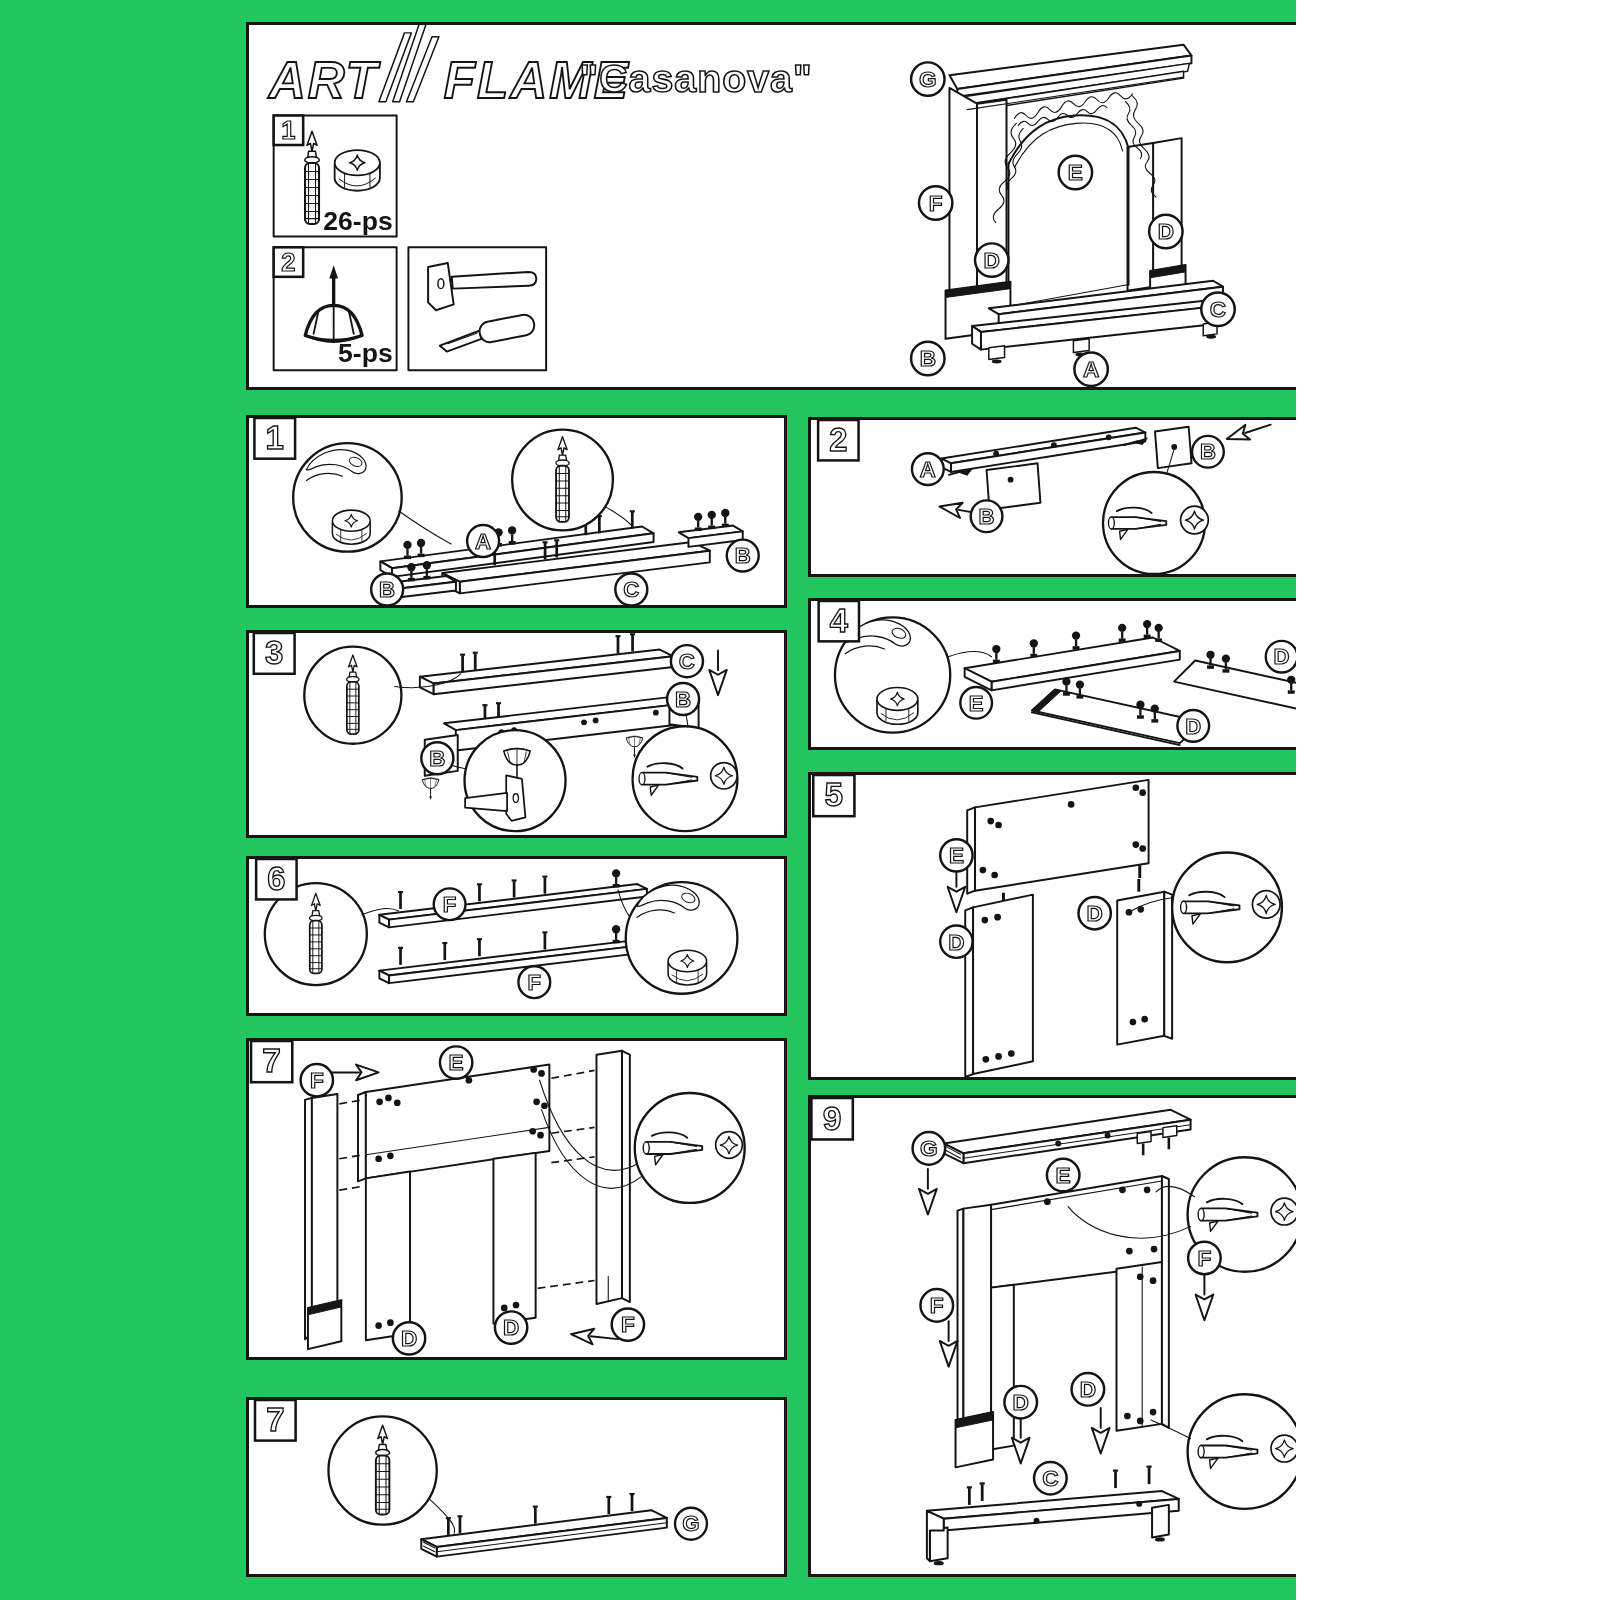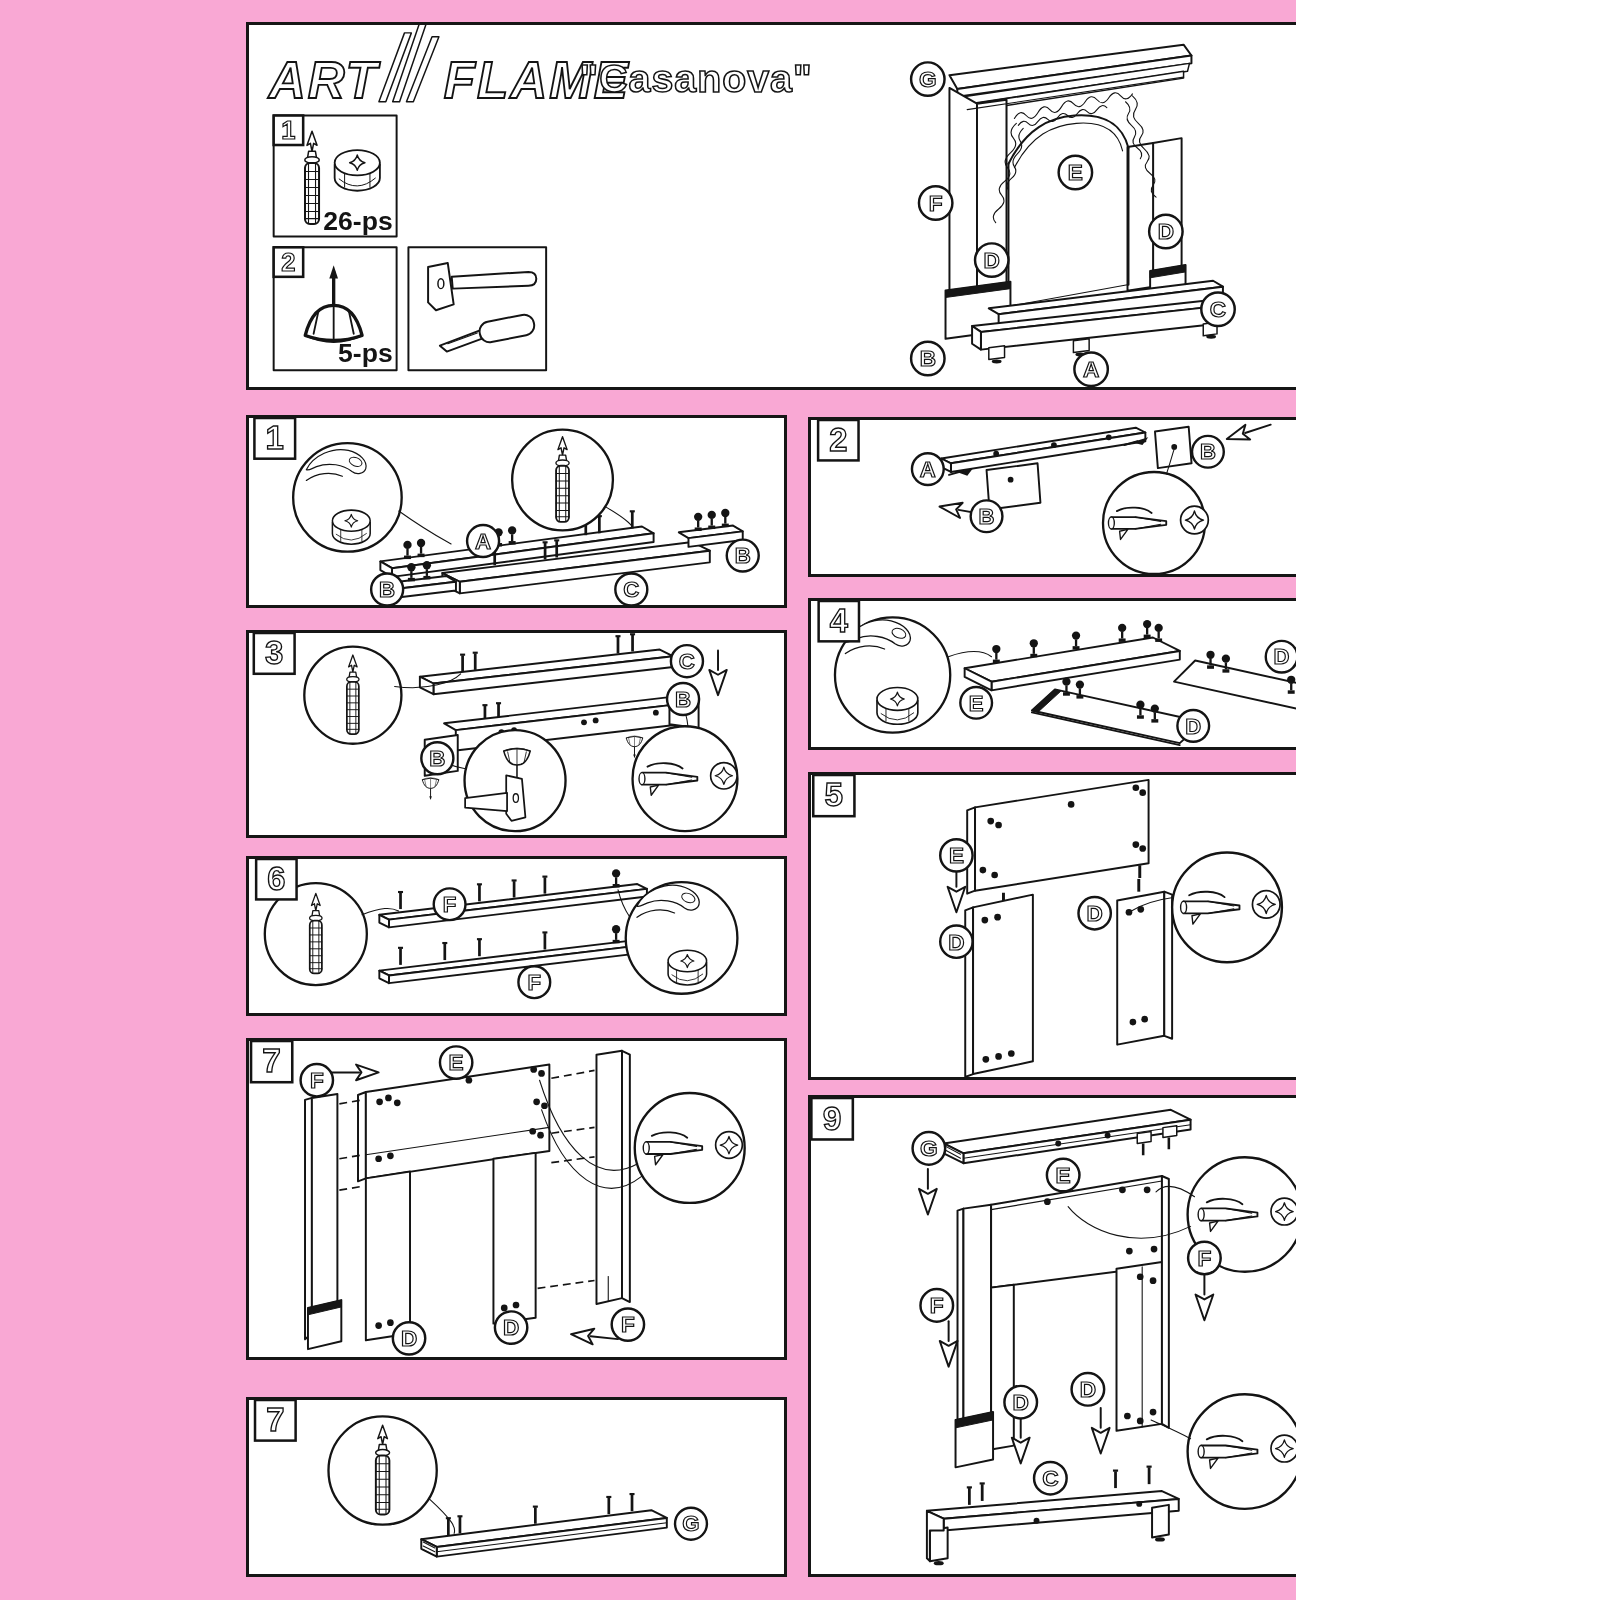--- a/index.html
+++ b/index.html
@@ -1,16 +1,16 @@
 <!DOCTYPE html>
 <html><head>
 <meta charset="utf-8">
 <style>
   html,body{margin:0;padding:0;background:#fff}
-  .sheet{position:relative;width:1296px;height:1600px;background:#f9a8d4;font-family:"Liberation Sans",sans-serif;overflow:hidden}
+  .sheet{position:relative;width:1296px;height:1600px;background:#22c55e;font-family:"Liberation Sans",sans-serif;overflow:hidden}
   .panel{position:absolute;border:3px solid #161616;background:#fff;box-sizing:border-box}
   .panel svg{display:block;width:100%;height:100%}
   
   .ln{stroke:#141414;stroke-width:2;fill:none;stroke-linecap:round;stroke-linejoin:round}
   .ln1{stroke:#141414;stroke-width:1.1;fill:none;stroke-linecap:round}
   .lnd{stroke:#141414;stroke-width:1.7;fill:none;stroke-dasharray:8 5}
   .fw{fill:#fff;stroke:#141414;stroke-width:2;stroke-linejoin:round}
   .fw15{fill:#fff;stroke:#141414;stroke-width:1.5;stroke-linejoin:round}
   .dk{fill:#161616;stroke:#161616;stroke-width:1}
   .dot{fill:#141414}

